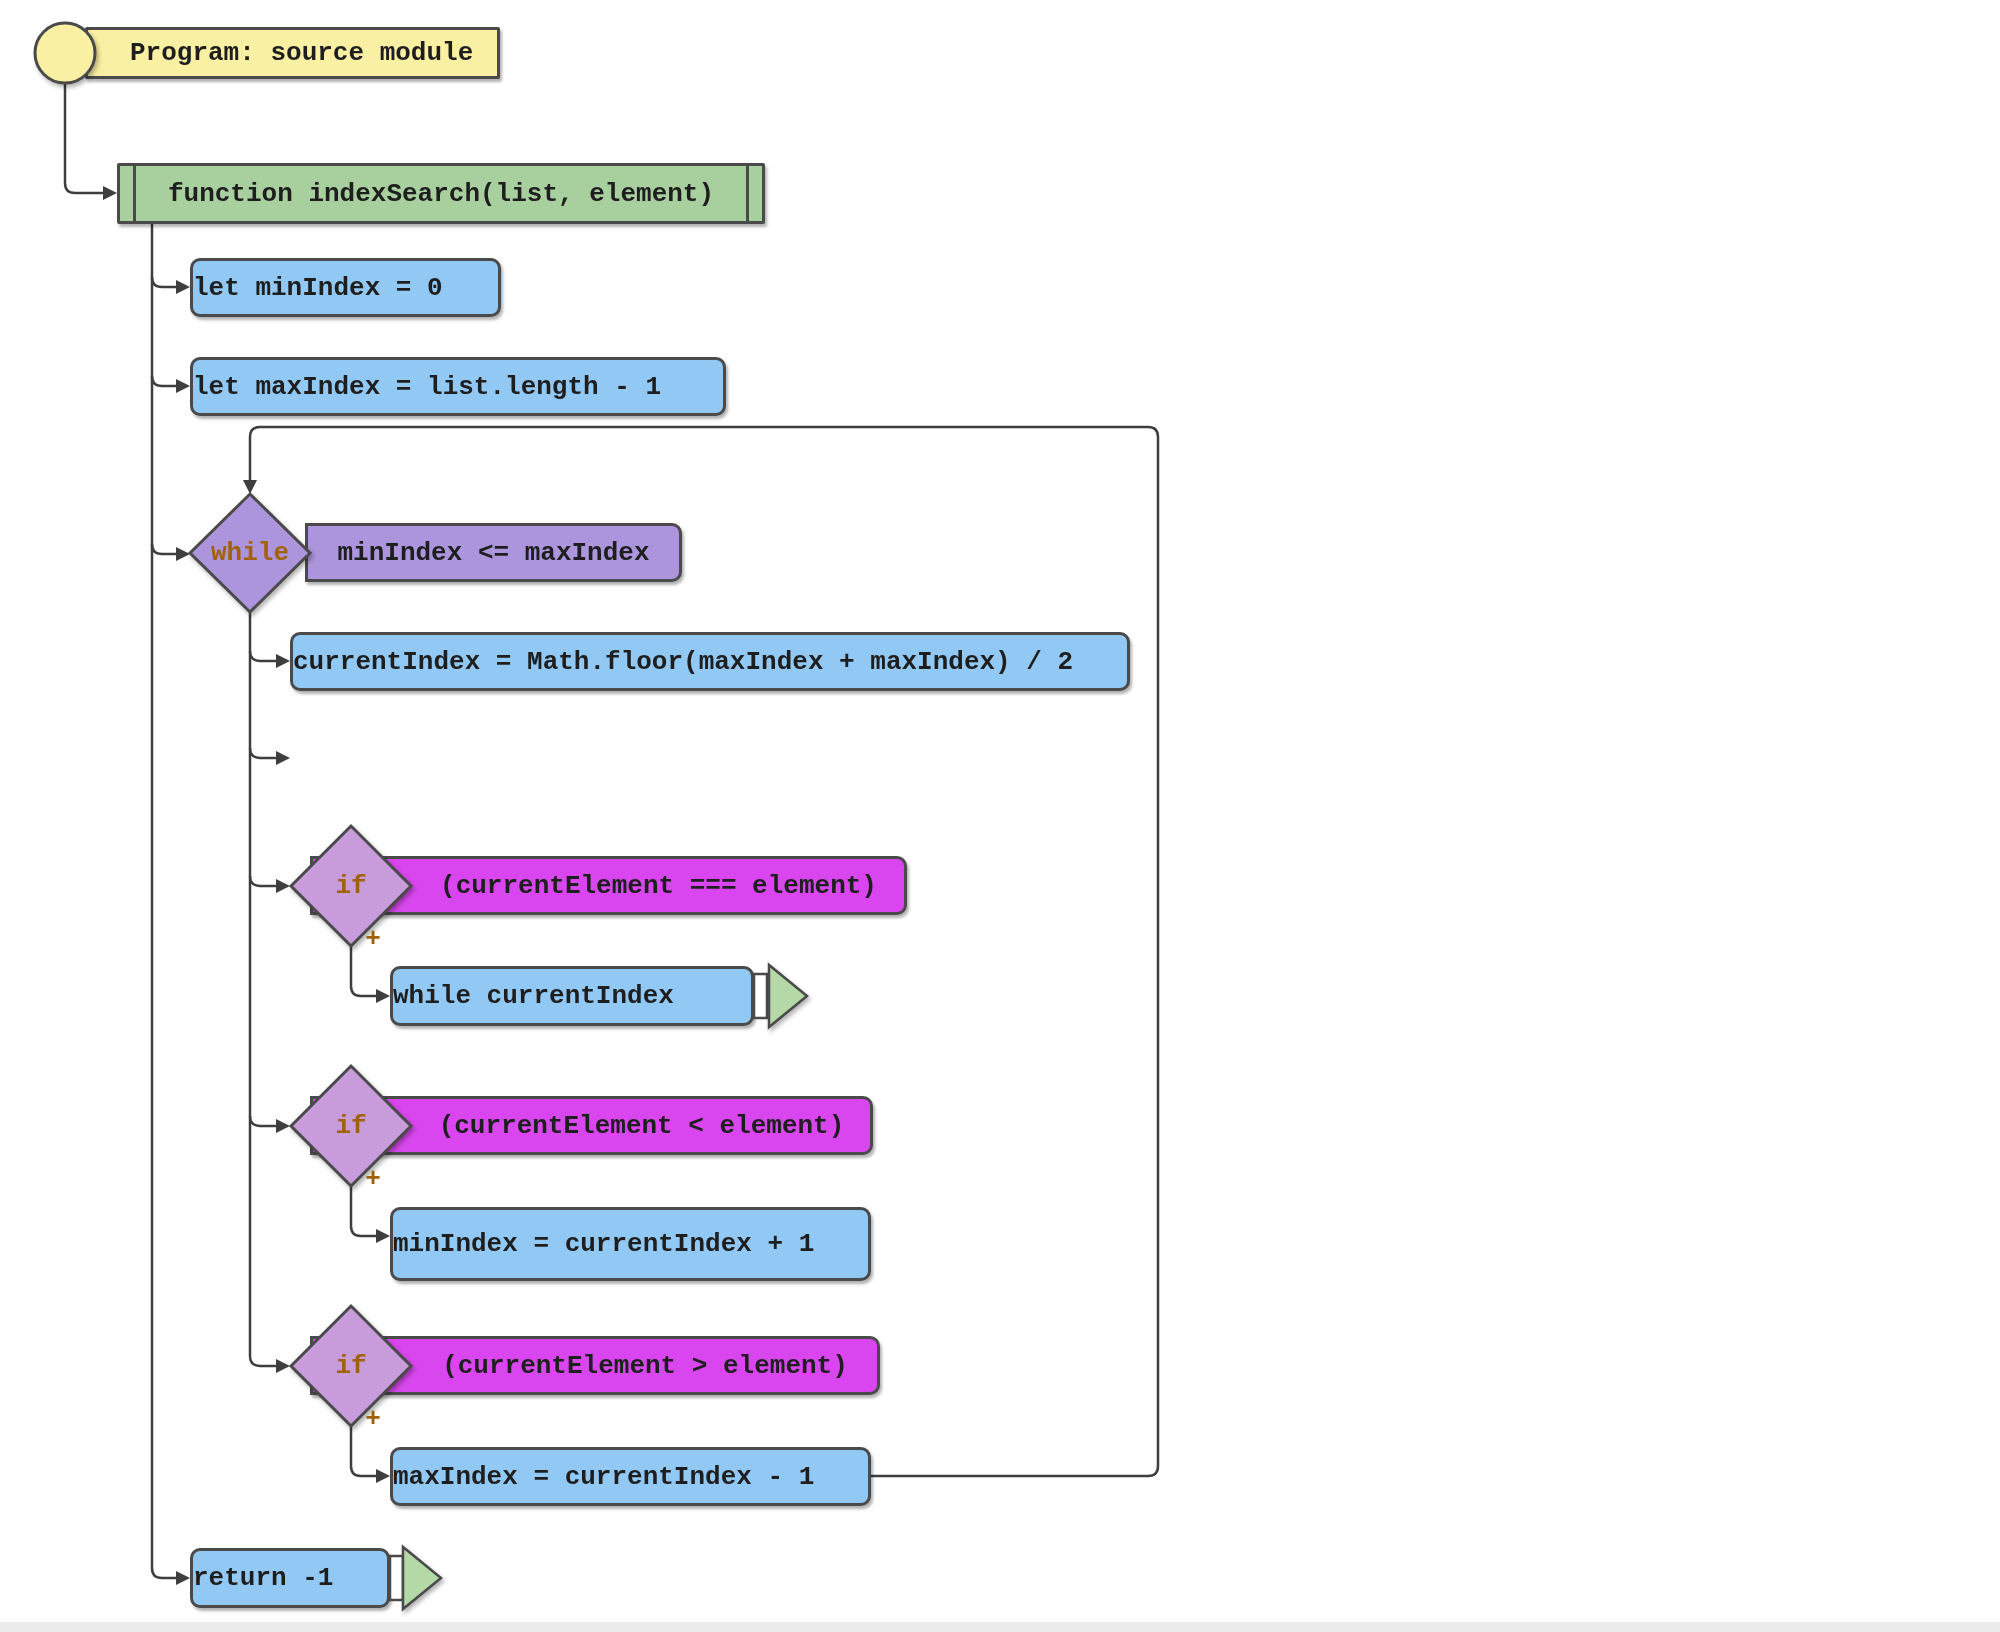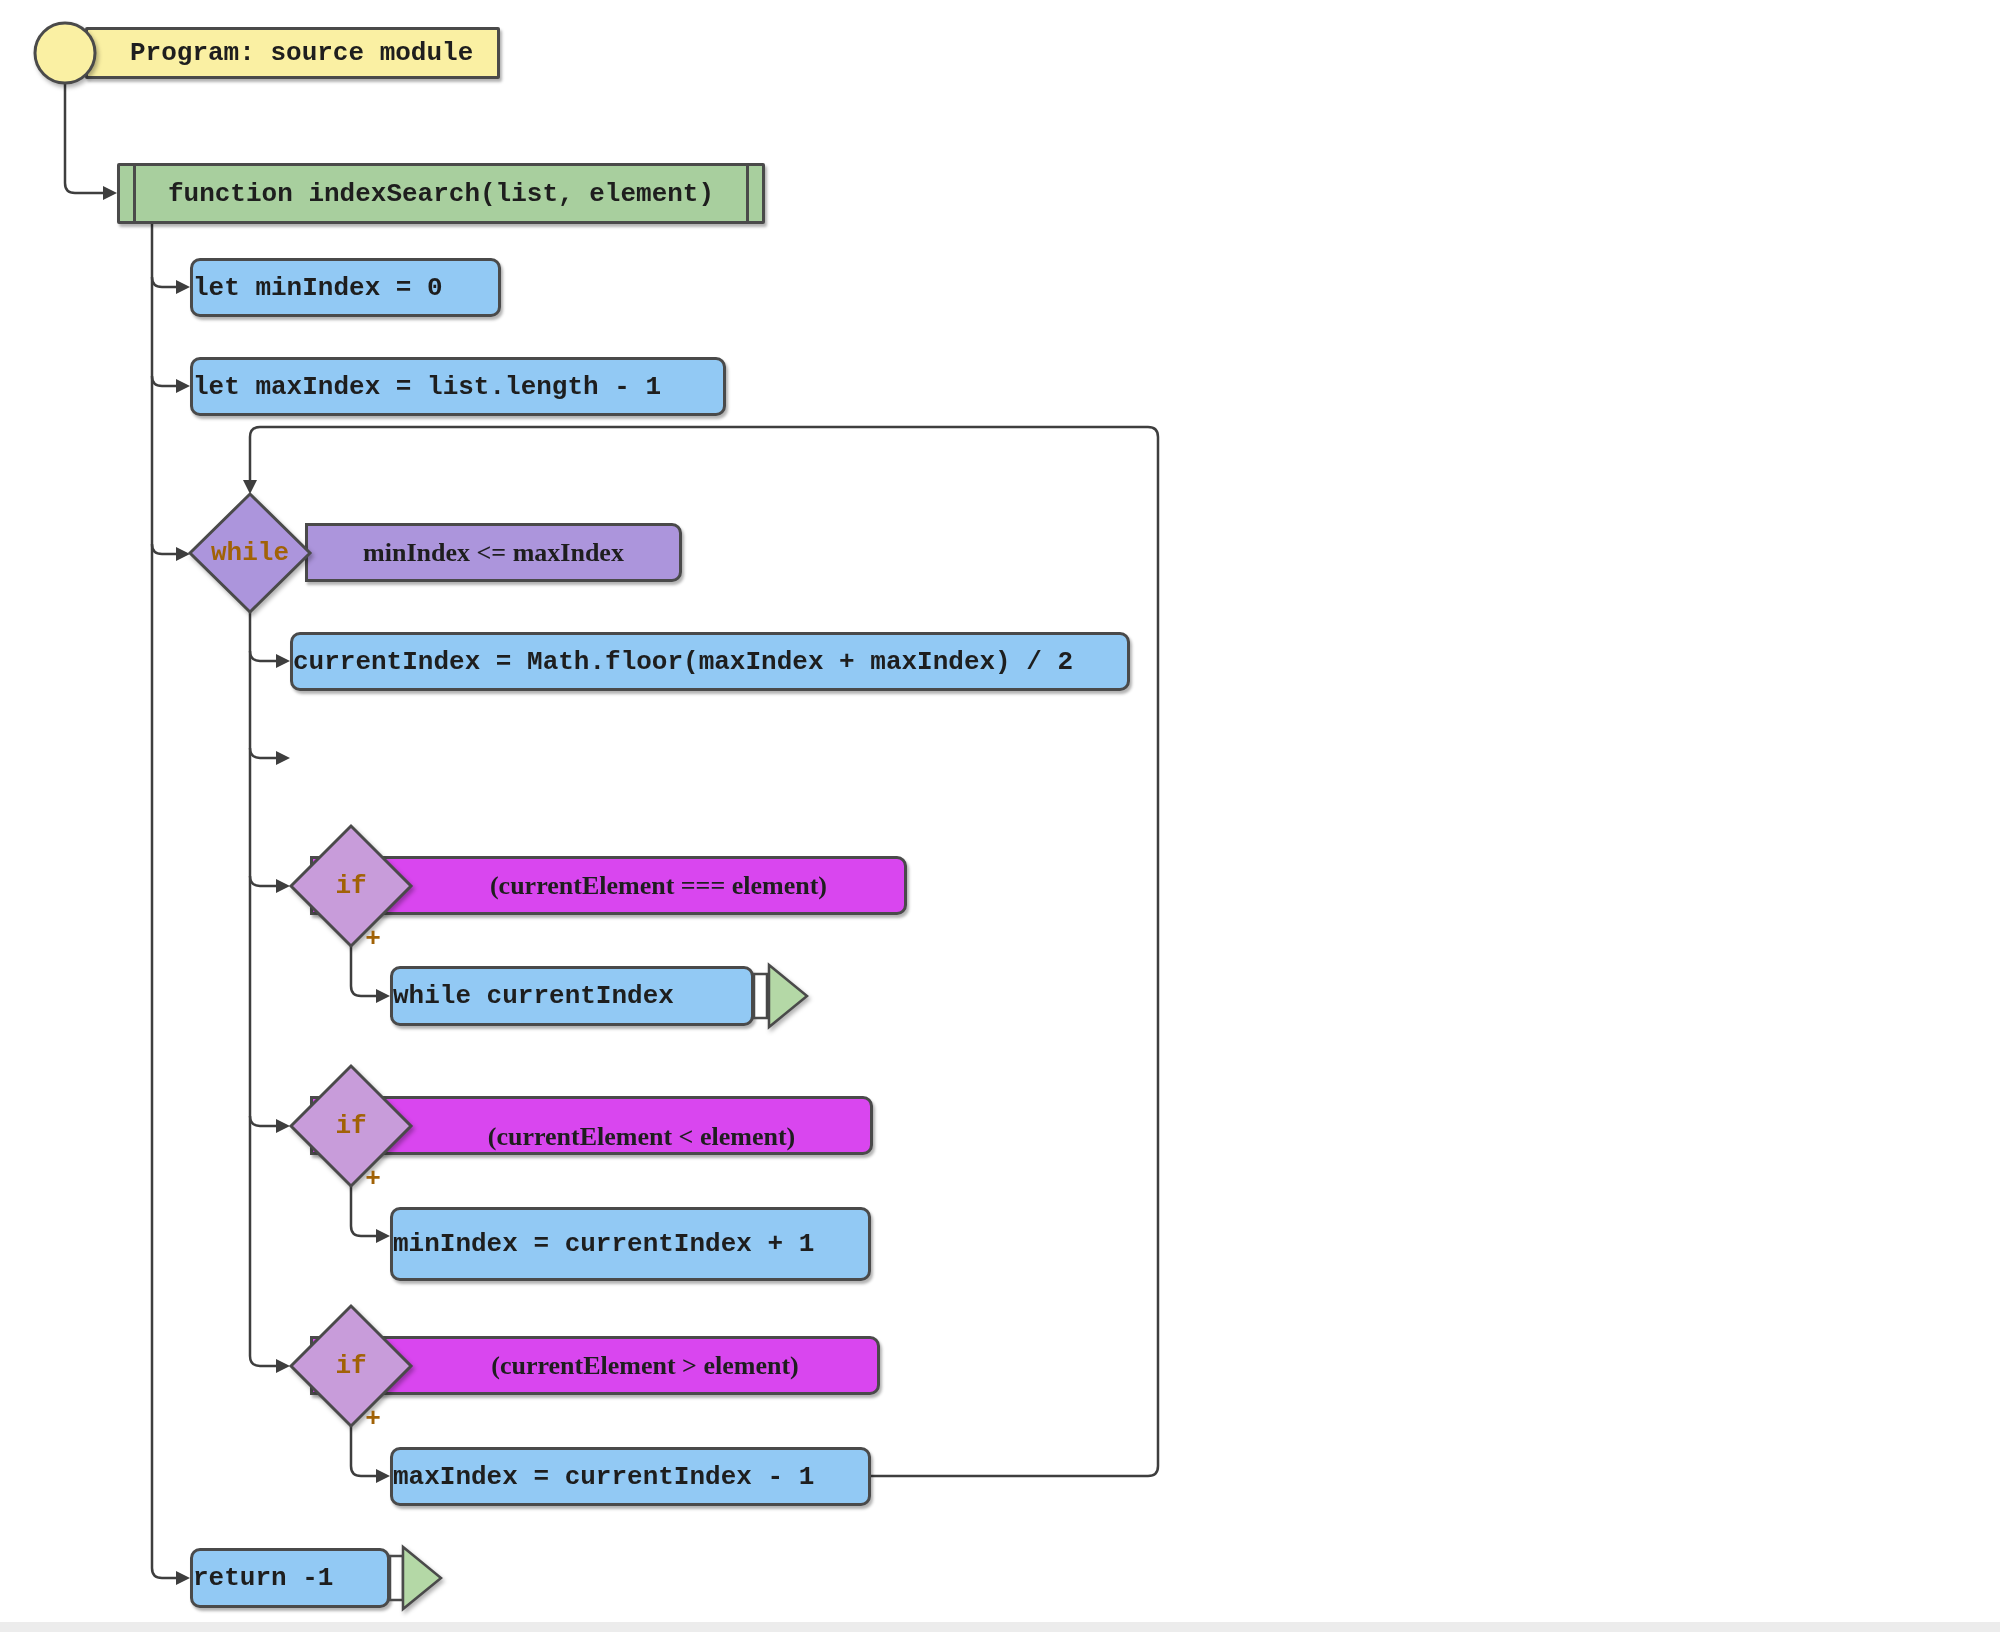--- a/index.html
+++ b/index.html
@@ -36,21 +36,21 @@
     box-sizing: border-box;
     border: 3px solid #4a4a4a;
     display: flex;
     align-items: center;
     font-size: 26px;
     font-weight: bold;
     color: #1e1e1e;
     white-space: nowrap;
     box-shadow: 2px 3px 3px rgba(0,0,0,0.3);
   }
-  .z2 { z-index: 2; font-family: Liberation Serif, serif; }   
+  .z2 { z-index: 2; }   
   .z3 { z-index: 3; }   
   .blue   { background: #92c9f4; border-radius: 10px; }
   .yellow { background: #faf0a3; border-radius: 2px; }
   .green  { background: #a8cf9e; border-radius: 2px; justify-content: center; }
   .purple { background: #ac95dc; border-radius: 0 10px 10px 0; justify-content: center; }
   .pink   { background: #d946ef; border-radius: 0 10px 10px 0; justify-content: center; }
   .pad-left { justify-content: flex-start; }
 
   .func-innerline {
     position: absolute;
@@ -118,21 +118,21 @@
     <path class="conn" d="M 871 1476 L 1148 1476 Q 1158 1476 1158 1466 L 1158 437 Q 1158 427 1148 427 L 260 427 Q 250 427 250 437 L 250 480"></path>
     <polygon class="arrow" points="243,480 257,480 250,494"></polygon>
   </svg>
 
   <div class="node purple z2" style="left:305px; top:523px; width:377px; height:59px;">
     <span>minIndex &lt;= maxIndex</span>
   </div>
   <div class="node pink z2" style="left:310px; top:856px; width:597px; height:59px; padding-left:100px;">
     <span>(currentElement === element)</span>
   </div>
-  <div class="node pink z2" style="left:310px; top:1096px; width:563px; height:59px; padding-left:100px;align-items:flex-end;">
+  <div class="node pink z2" style="left:310px; top:1096px; width:563px; height:59px; padding-left:100px;">
     <span>(currentElement &lt; element)</span>
   </div>
   <div class="node pink z2" style="left:310px; top:1336px; width:570px; height:59px; padding-left:100px;">
     <span>(currentElement &gt; element)</span>
   </div>
 
   <div class="node yellow z3 pad-left" style="left:85px; top:27px; width:415px; height:52px; padding-left:42px;">
     <span>Program: source module</span>
   </div>
 

